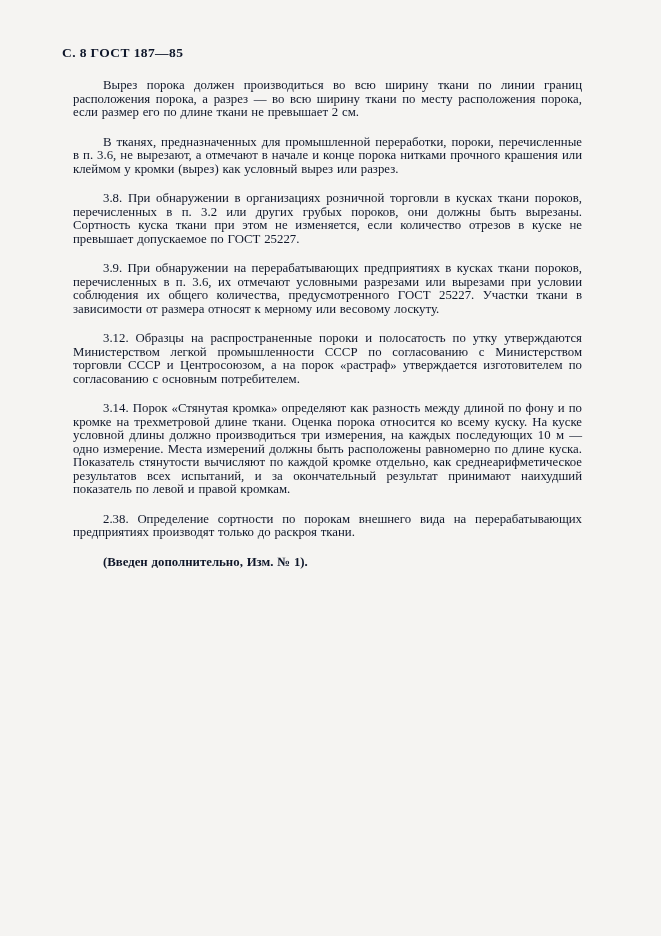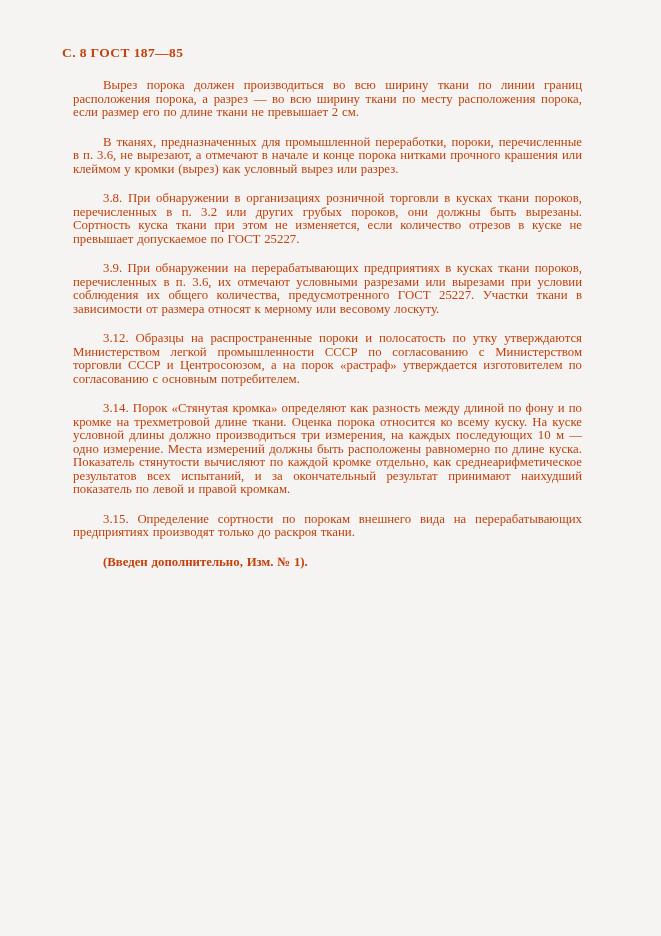--- a/index.html
+++ b/index.html
@@ -8,21 +8,21 @@
     background: #e9e9e9;
   }
   .page {
     position: relative;
     width: 661px;
     height: 936px;
     margin: 0 auto;
     background: #f5f4f2;
     overflow: hidden;
     font-family: "Liberation Serif", "DejaVu Serif", serif;
-    color: #c2410c;
+    color: #0f172a;
     -webkit-font-smoothing: antialiased;
   }
   .content {
     position: absolute;
     left: 57px;
     top: 45px;
     width: 541px;
   }
   .doc-header {
     font-weight: bold;
@@ -52,17 +52,17 @@
 <div class="page">
   <div class="content">
     <div class="doc-header">С. 8 ГОСТ 187—85</div>
     <div class="body-text">
       <p>Вырез порока должен производиться во всю ширину ткани по линии границ расположения порока, а разрез — во всю ширину ткани по месту расположения порока, если размер его по длине ткани не превышает 2 см.</p>
       <p>В тканях, предназначенных для промышленной переработки, пороки, перечисленные в п. 3.6, не вырезают, а отмечают в начале и конце порока нитками прочного крашения или клеймом у кромки (вырез) как условный вырез или разрез.</p>
       <p>3.8. При обнаружении в организациях розничной торговли в кусках ткани пороков, перечисленных в п. 3.2 или других грубых пороков, они должны быть вырезаны. Сортность куска ткани при этом не изменяется, если количество отрезов в куске не превышает допускаемое по ГОСТ 25227.</p>
       <p>3.9. При обнаружении на перерабатывающих предприятиях в кусках ткани пороков, перечисленных в п. 3.6, их отмечают условными разрезами или вырезами при условии соблюдения их общего количества, предусмотренного ГОСТ 25227. Участки ткани в зависимости от размера относят к мерному или весовому лоскуту.</p>
       <p>3.12. Образцы на распространенные пороки и полосатость по утку утверждаются Министерством легкой промышленности СССР по согласованию с Министерством торговли СССР и Центросоюзом, а на порок «растраф» утверждается изготовителем по согласованию с основным потребителем.</p>
       <p>3.14. Порок «Стянутая кромка» определяют как разность между длиной по фону и по кромке на трехметровой длине ткани. Оценка порока относится ко всему куску. На куске условной длины должно производиться три измерения, на каждых последующих 10 м — одно измерение. Места измерений должны быть расположены равномерно по длине куска. Показатель стянутости вычисляют по каждой кромке отдельно, как среднеарифметическое результатов всех испытаний, и за окончательный результат принимают наихудший показатель по левой и правой кромкам.</p>
-      <p>3.15. Определение сортности по порокам внешнего вида на перерабатывающих предприятиях производят только до раскроя ткани.</p>
+      <p>2.38. Определение сортности по порокам внешнего вида на перерабатывающих предприятиях производят только до раскроя ткани.</p>
       <p class="note">(Введен дополнительно, Изм. № 1).</p>
     </div>
   </div>
 </div>
 
 </body></html>

